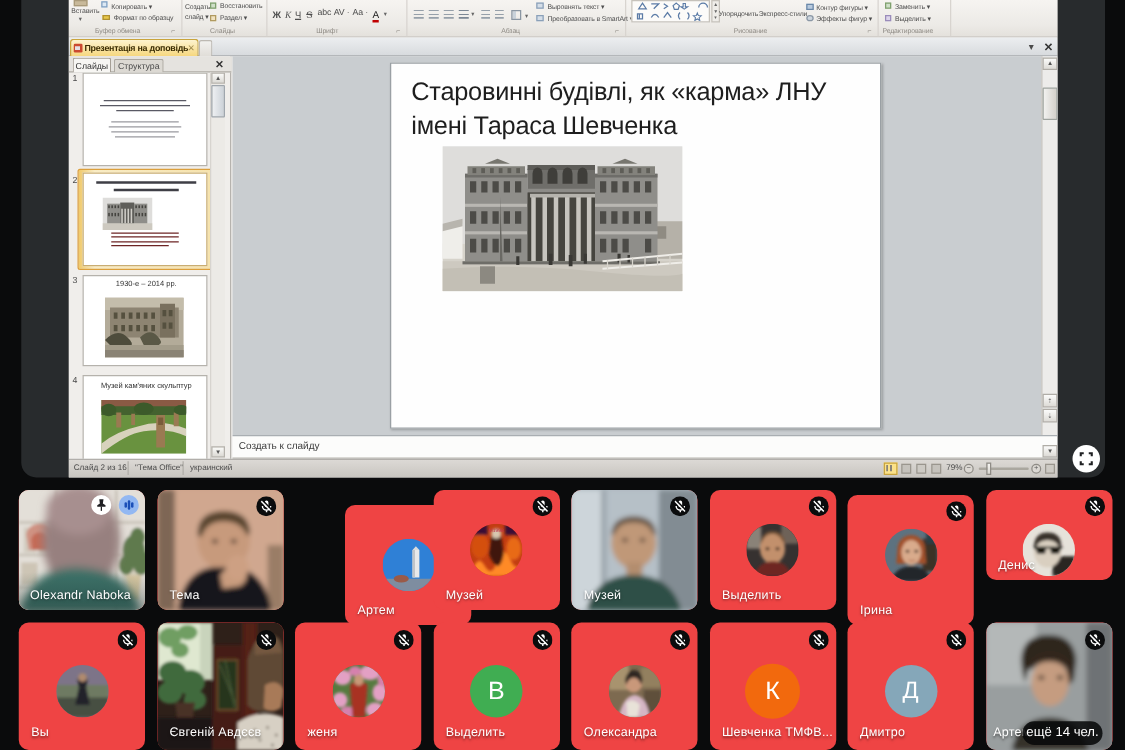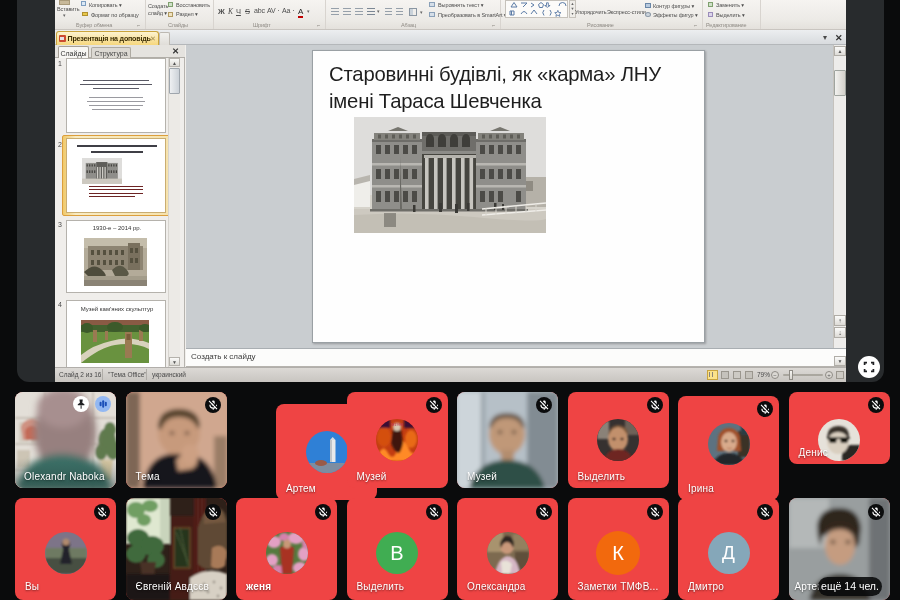--- a/index.html
+++ b/index.html
@@ -725,21 +725,21 @@
                 <ellipse cx="12" cy="38" rx="6" ry="5"></ellipse>
               </g>
             <path d="M14 16 q7 -6 14 0 l-2 26 h-10 z" fill="#a83224"></path>
             <ellipse cx="21" cy="12" rx="4" ry="4.5" fill="#c89878"></ellipse>
           </g>
         </svg>
       </div>
       <svg class="mic" style="top:6px;" viewBox="0 0 14 14">
           <use href="#micoff"></use>
         </svg>
-      <div class="name" style="bottom:8px;font-weight:bold;">женя</div>
+      <div class="name" style="bottom:8px;">женя</div>
     </div>
 
     <div class="tile" style="left:346.5px;top:498px;width:101px;height:102px;">
       <div class="abs" style="left:29.5px;top:34px;width:42px;height:42px;border-radius:50%;background:#40ad52;color:#fff;font-size:20px;text-align:center;line-height:42px;">В</div>
       <svg class="mic" style="top:6px;" viewBox="0 0 14 14">
           <use href="#micoff"></use>
         </svg>
       <div class="name" style="bottom:8px;">Выделить</div>
     </div>
 
@@ -762,21 +762,21 @@
           <use href="#micoff"></use>
         </svg>
       <div class="name" style="bottom:8px;">Олександра</div>
     </div>
 
     <div class="tile" style="left:567.5px;top:498px;width:101px;height:102px;">
       <div class="abs" style="left:28.5px;top:33px;width:44px;height:44px;border-radius:50%;background:#f2690d;color:#fff;font-size:20px;text-align:center;line-height:44px;">К</div>
       <svg class="mic" style="top:6px;" viewBox="0 0 14 14">
           <use href="#micoff"></use>
         </svg>
-      <div class="name" style="bottom:8px;">Заметки ТМФВ...</div>
+      <div class="name" style="bottom:8px;">Шевченка ТМФВ...</div>
     </div>
 
     <div class="tile" style="left:678px;top:498px;width:101px;height:102px;">
       <div class="abs" style="left:29.5px;top:34px;width:42px;height:42px;border-radius:50%;background:#85a7b9;color:#fff;font-size:19px;text-align:center;line-height:42px;">Д</div>
       <svg class="mic" style="top:6px;" viewBox="0 0 14 14">
           <use href="#micoff"></use>
         </svg>
       <div class="name" style="bottom:8px;">Дмитро</div>
     </div>
 

